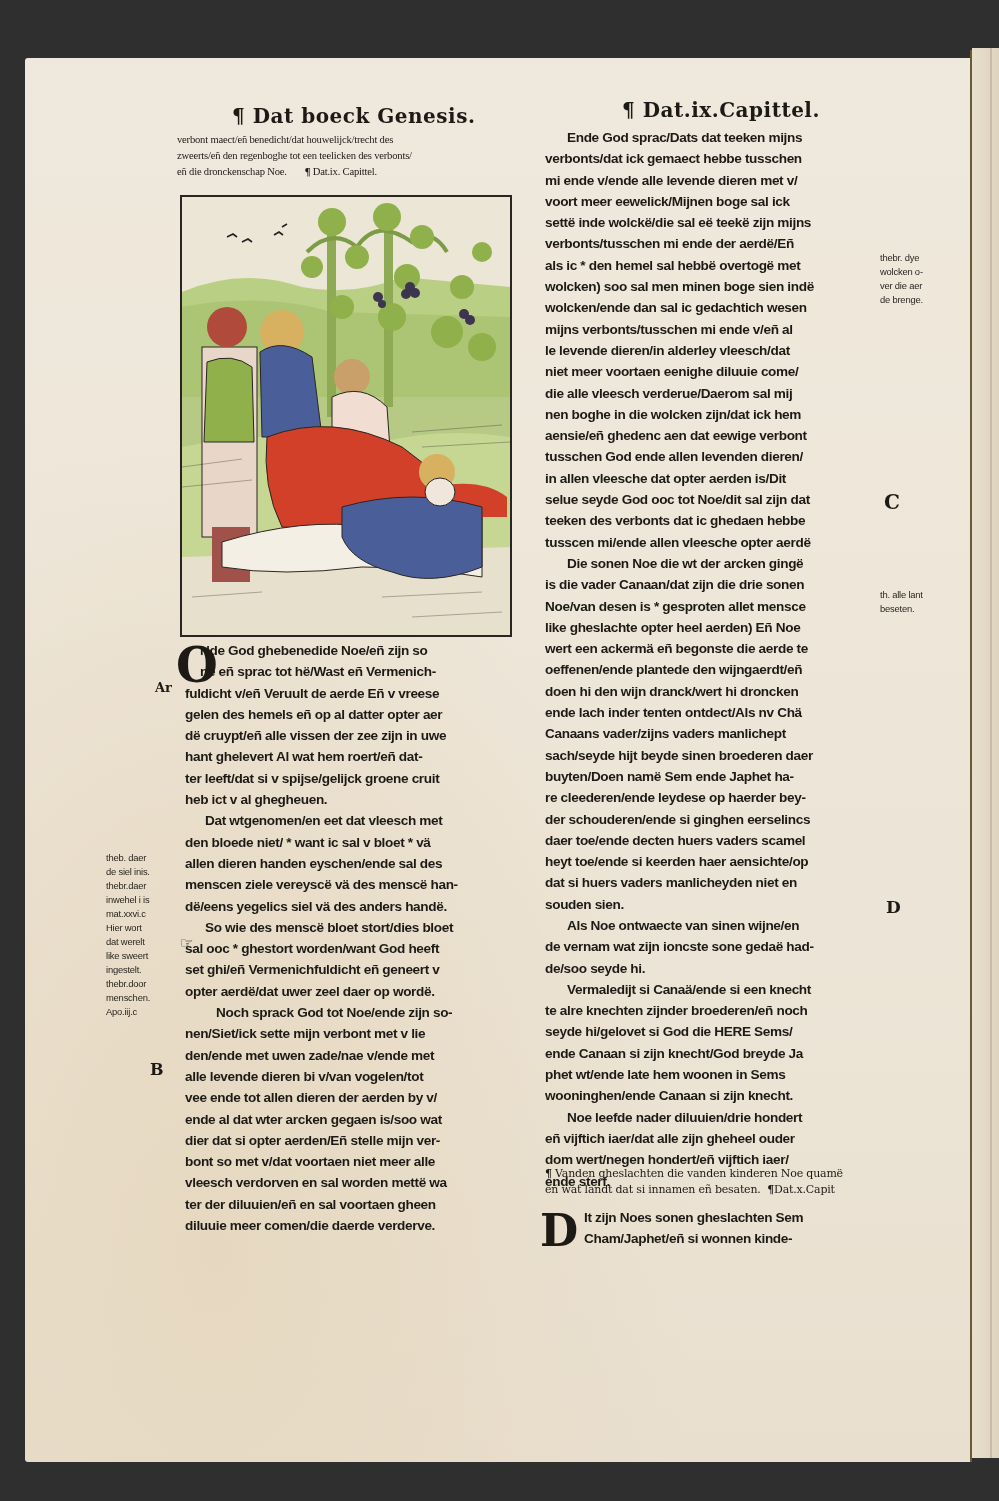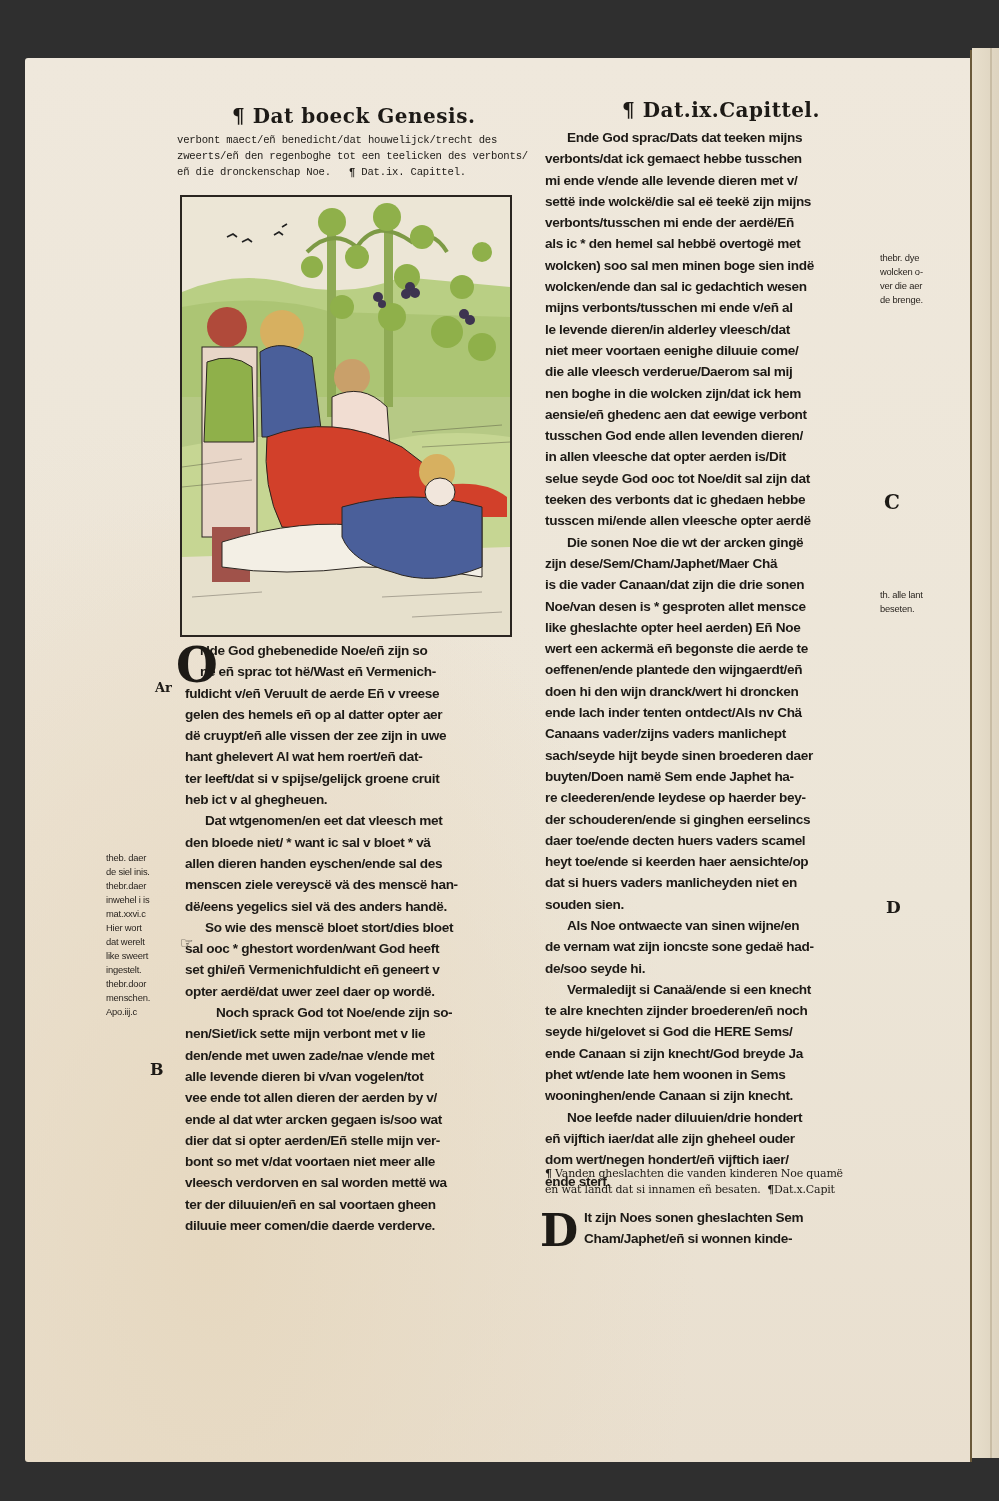--- a/index.html
+++ b/index.html
@@ -27,21 +27,21 @@
   }
 
   .col-header {
     position:absolute; font-family:"DejaVu Serif", serif; font-weight:bold;
     font-size:20px; color:#1d1a16; letter-spacing:0.5px;
   }
   .pilcrow { color:#1d1a16; font-weight:bold; }
 
   .caption {
     position:absolute; left:177px; top:132px; width:340px;
-    font-family:Liberation Mono, monospace; font-size:10.6px; line-height:16px; color:#1d1a16;
+    font-family:Liberation Serif, serif; font-size:10.6px; line-height:16px; color:#1d1a16;
     letter-spacing:-0.2px;
   }
   .caption .line { white-space:nowrap; }
   .caption .chapter-ref { margin-left:18px; }
 
   .woodcut {
     position:absolute; left:180px; top:195px; width:328px; height:438px;
     border:2px solid #2a2520; background:#ece6d6; overflow:hidden;
   }
 
@@ -210,38 +210,38 @@
 
 <div class="col-header" style="left:622px;top:98px;">
   <span class="pilcrow">¶</span>
   <span>Dat.ix.Capittel.</span>
 </div>
 
 <div class="col" style="left:545px;top:127px;width:335px;">
   <div class="line indent">Ende God sprac/Dats dat teeken mijns</div>
   <div class="line">verbonts/dat ick gemaect hebbe tusschen</div>
   <div class="line">mi ende v/ende alle levende dieren met v/</div>
+  <div class="line">voort meer eewelick/Mijnen boge sal ick</div>
   <div class="line">settë inde wolckë/die sal eë teekë zijn mijns</div>
   <div class="line">verbonts/tusschen mi ende der aerdë/Eñ</div>
   <div class="line">als ic * den hemel sal hebbë overtogë met</div>
   <div class="line">wolcken) soo sal men minen boge sien indë</div>
   <div class="line">wolcken/ende dan sal ic gedachtich wesen</div>
   <div class="line">mijns verbonts/tusschen mi ende v/eñ al</div>
   <div class="line">le levende dieren/in alderley vleesch/dat</div>
   <div class="line">niet meer voortaen eenighe diluuie come/</div>
   <div class="line">die alle vleesch verderue/Daerom sal mij</div>
   <div class="line">nen boghe in die wolcken zijn/dat ick hem</div>
   <div class="line">aensie/eñ ghedenc aen dat eewige verbont</div>
   <div class="line">tusschen God ende allen levenden dieren/</div>
   <div class="line">in allen vleesche dat opter aerden is/Dit</div>
   <div class="line">selue seyde God ooc tot Noe/dit sal zijn dat</div>
   <div class="line">teeken des verbonts dat ic ghedaen hebbe</div>
   <div class="line">tusscen mi/ende allen vleesche opter aerdë</div>
   <div class="line indent">Die sonen Noe die wt der arcken gingë</div>
-  <div class="line">zijn dese/Sem/Cham/Japhet/Maer Chä</div>
   <div class="line">is die vader Canaan/dat zijn die drie sonen</div>
   <div class="line">Noe/van desen is * gesproten allet mensce</div>
   <div class="line">like gheslachte opter heel aerden) Eñ Noe</div>
   <div class="line">wert een ackermä eñ begonste die aerde te</div>
   <div class="line">oeffenen/ende plantede den wijngaerdt/eñ</div>
   <div class="line">doen hi den wijn dranck/wert hi droncken</div>
   <div class="line">ende lach inder tenten ontdect/Als nv Chä</div>
   <div class="line">Canaans vader/zijns vaders manlichept</div>
   <div class="line">sach/seyde hijt beyde sinen broederen daer</div>
   <div class="line">buyten/Doen namë Sem ende Japhet ha-</div>

